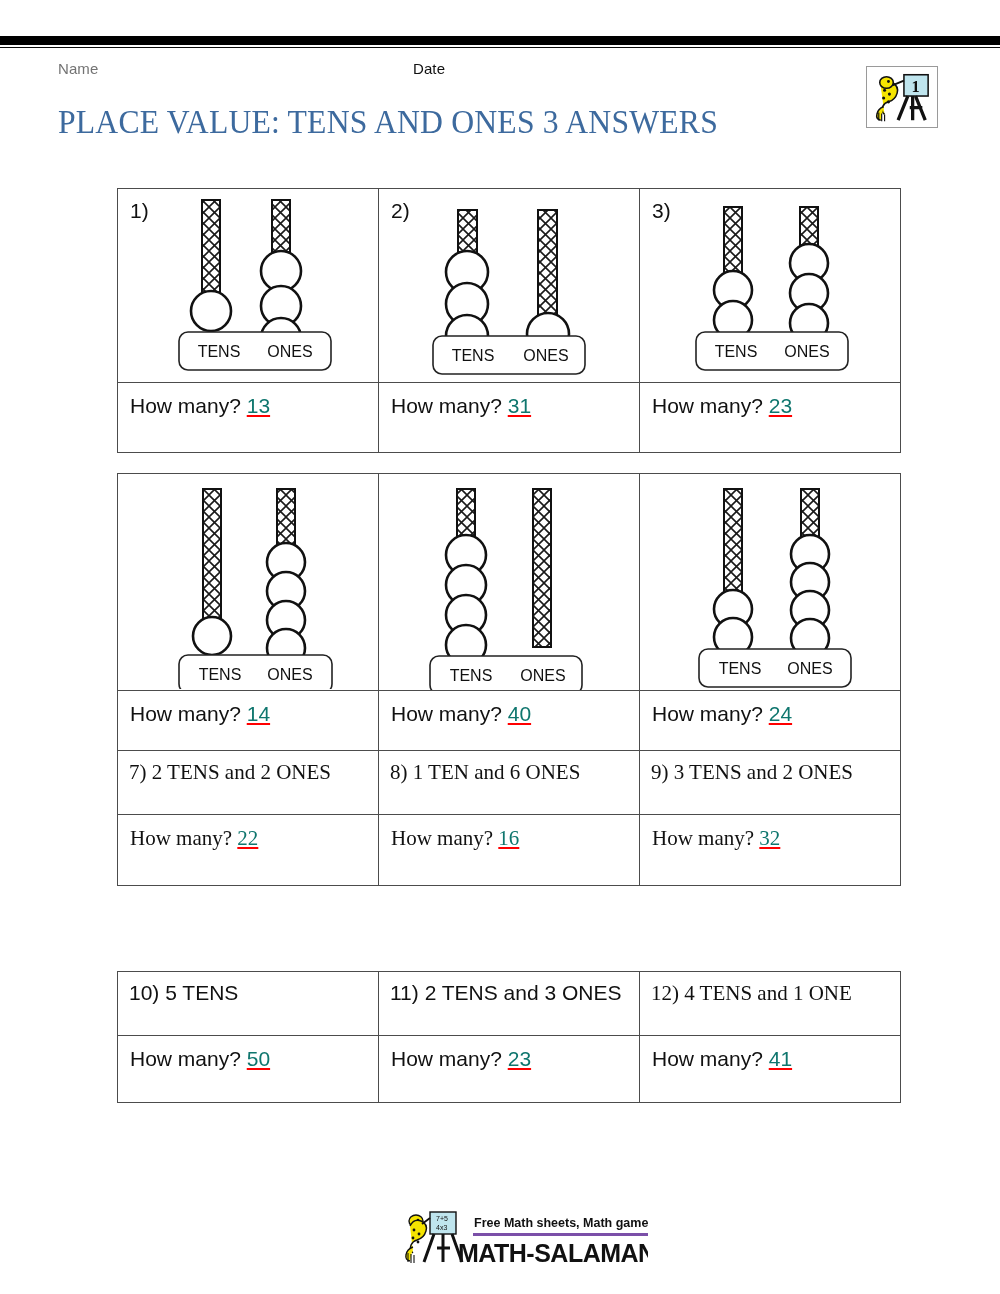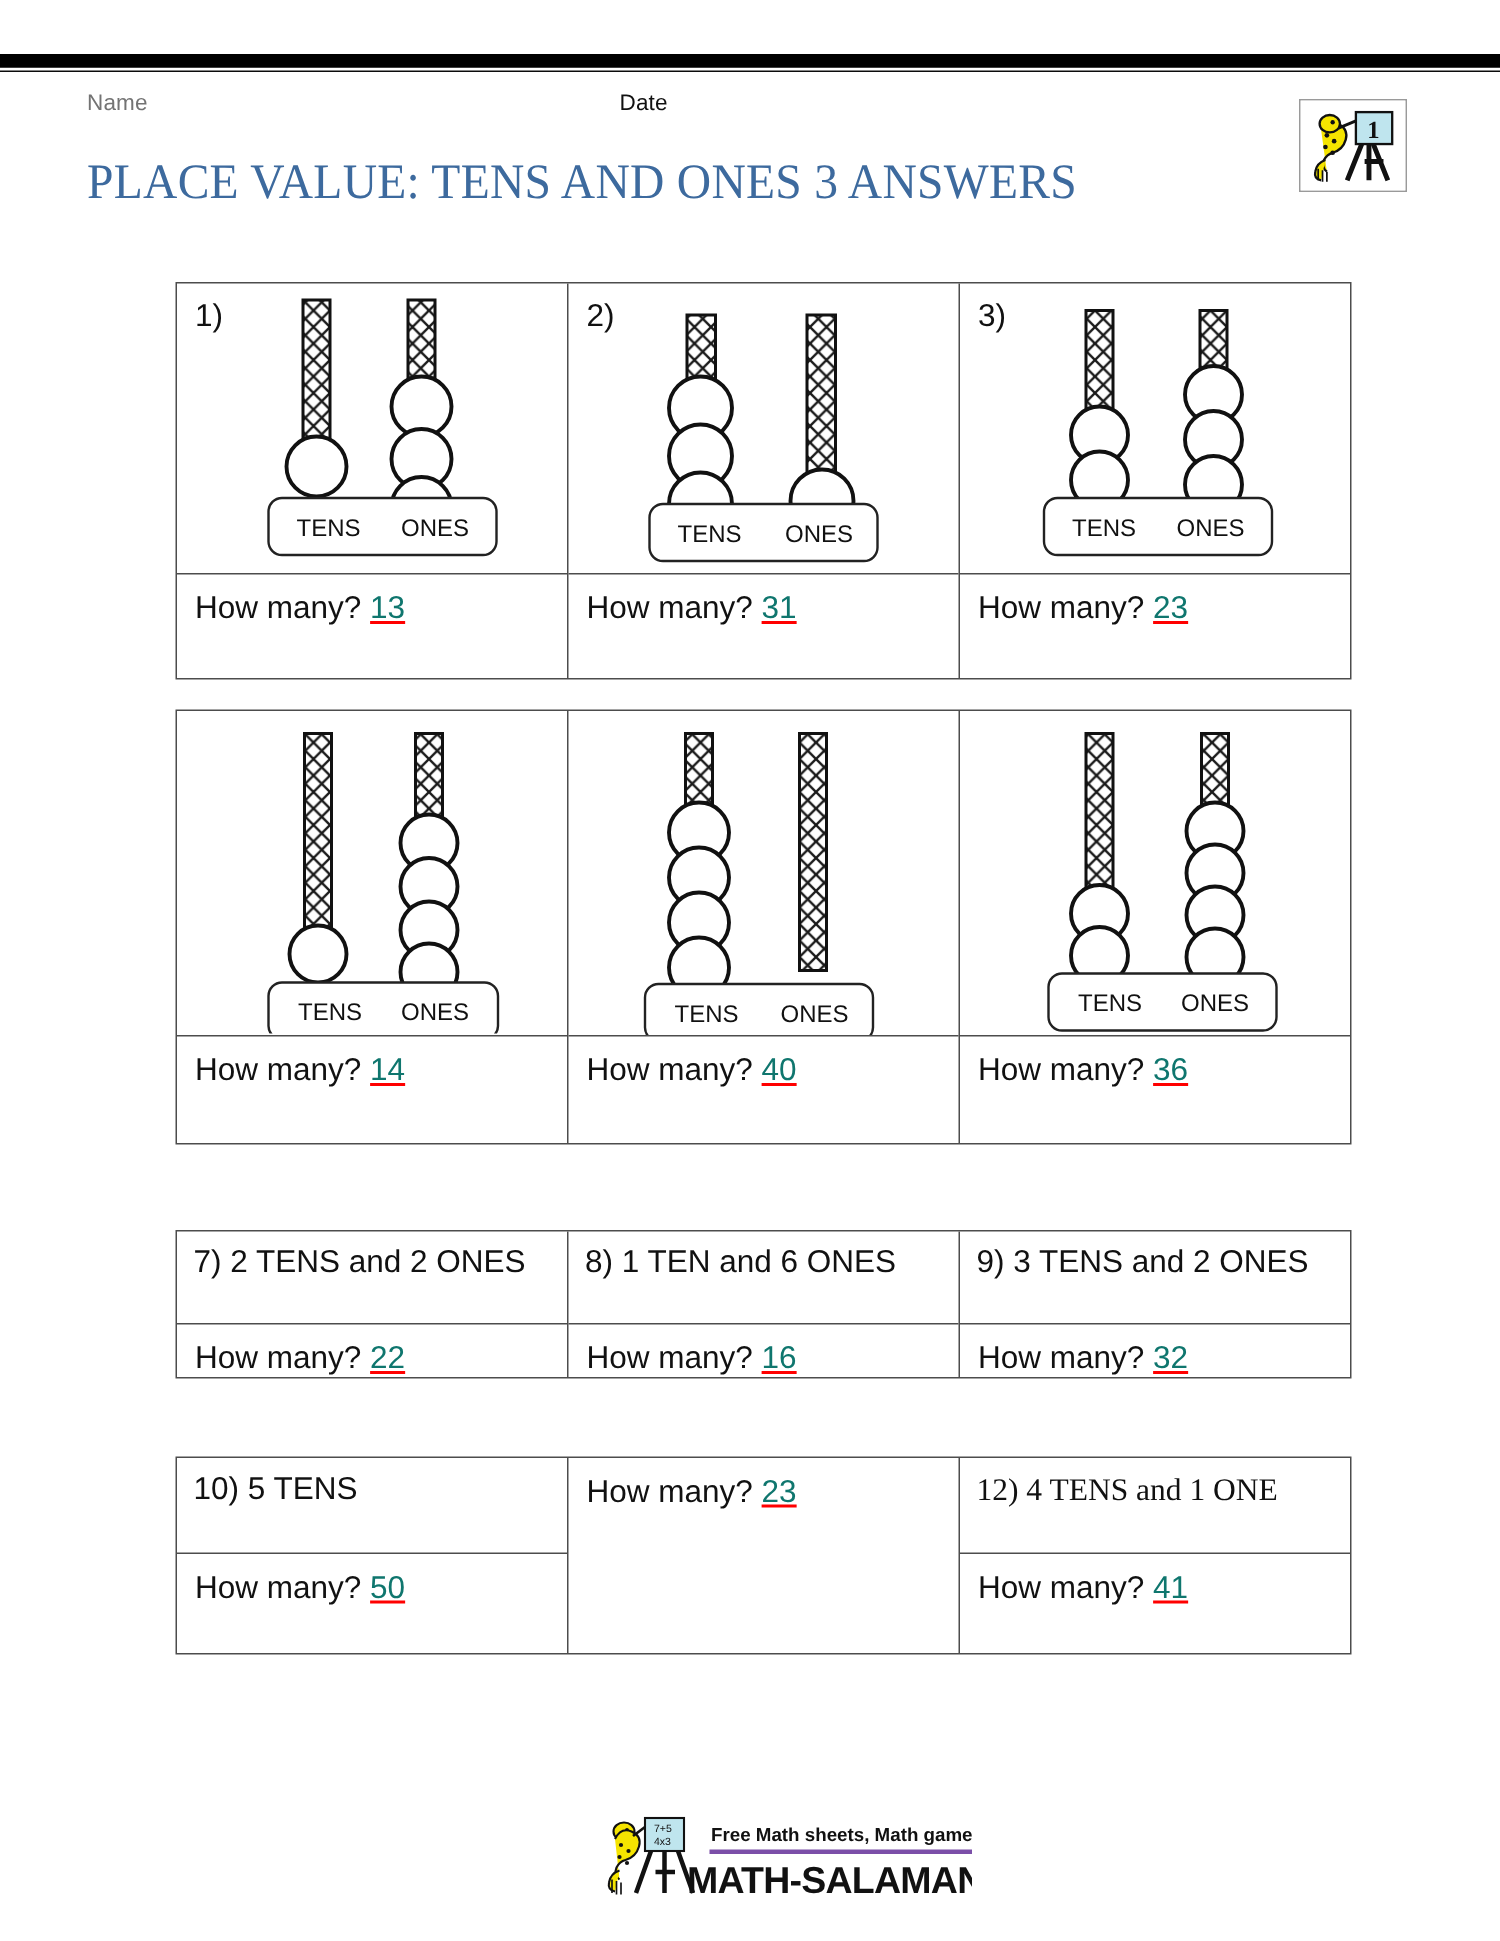--- a/index.html
+++ b/index.html
@@ -348,26 +348,26 @@
           <circle cx="112" cy="98" r="19" fill="#fff" stroke="#111" stroke-width="2.6"></circle>
           <circle cx="112" cy="126" r="19" fill="#fff" stroke="#111" stroke-width="2.6"></circle>
           <circle cx="112" cy="154" r="19" fill="#fff" stroke="#111" stroke-width="2.6"></circle>
           <rect x="1" y="165" width="152" height="38" rx="9" ry="9" fill="#fff" stroke="#222" stroke-width="1.6"></rect>
           <text x="42" y="190" font-family="'Liberation Sans',sans-serif" font-size="16" fill="#111" text-anchor="middle">TENS</text>
           <text x="112" y="190" font-family="'Liberation Sans',sans-serif" font-size="16" fill="#111" text-anchor="middle">ONES</text>
         </svg>
       </div>
     </div>
     <div class="q-bottom">
-      <span class="howmany"><span>How many?</span> <span class="ans">36</span></span>
-    </div>
-  </div>
-</div>
-
-<div class="grid" style="left:117px; top:820px; width:784px; height:99px;">
+      <span class="howmany"><span>How many?</span> <span class="ans">24</span></span>
+    </div>
+  </div>
+</div>
+
+<div class="grid" style="left:117px; top:750px; width:784px; height:136px;font-family:Liberation Serif, serif;">
 
   <div class="cell">
     <div class="q-top" style="height:64px;">
       <div class="prompt">7) 2 TENS and 2 ONES</div>
     </div>
     <div class="q-bottom">
       <span class="howmany"><span>How many?</span> <span class="ans">22</span></span>
     </div>
   </div>
 
@@ -395,20 +395,23 @@
   <div class="cell">
     <div class="q-top" style="height:64px;">
       <div class="prompt">10) 5 TENS</div>
     </div>
     <div class="q-bottom">
       <span class="howmany"><span>How many?</span> <span class="ans">50</span></span>
     </div>
   </div>
 
   <div class="cell">
+    <div class="q-top" style="height:64px;">
+      <div class="prompt">11) 2 TENS and 3 ONES</div>
+    </div>
     <div class="q-bottom">
       <span class="howmany"><span>How many?</span> <span class="ans">23</span></span>
     </div>
   </div>
 
   <div class="cell">
     <div class="q-top" style="height:64px;font-family:Liberation Serif, serif;">
       <div class="prompt">12) 4 TENS and 1 ONE</div>
     </div>
     <div class="q-bottom">

